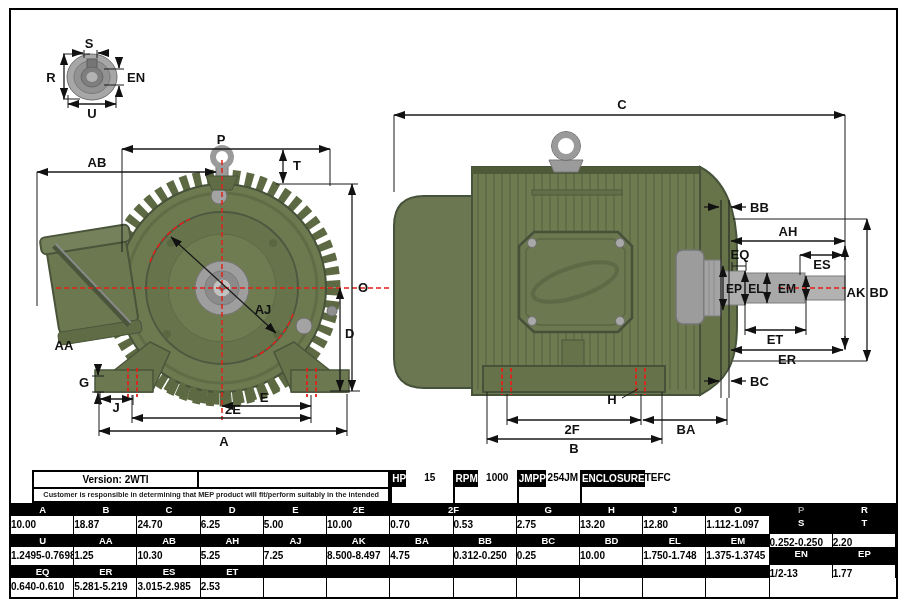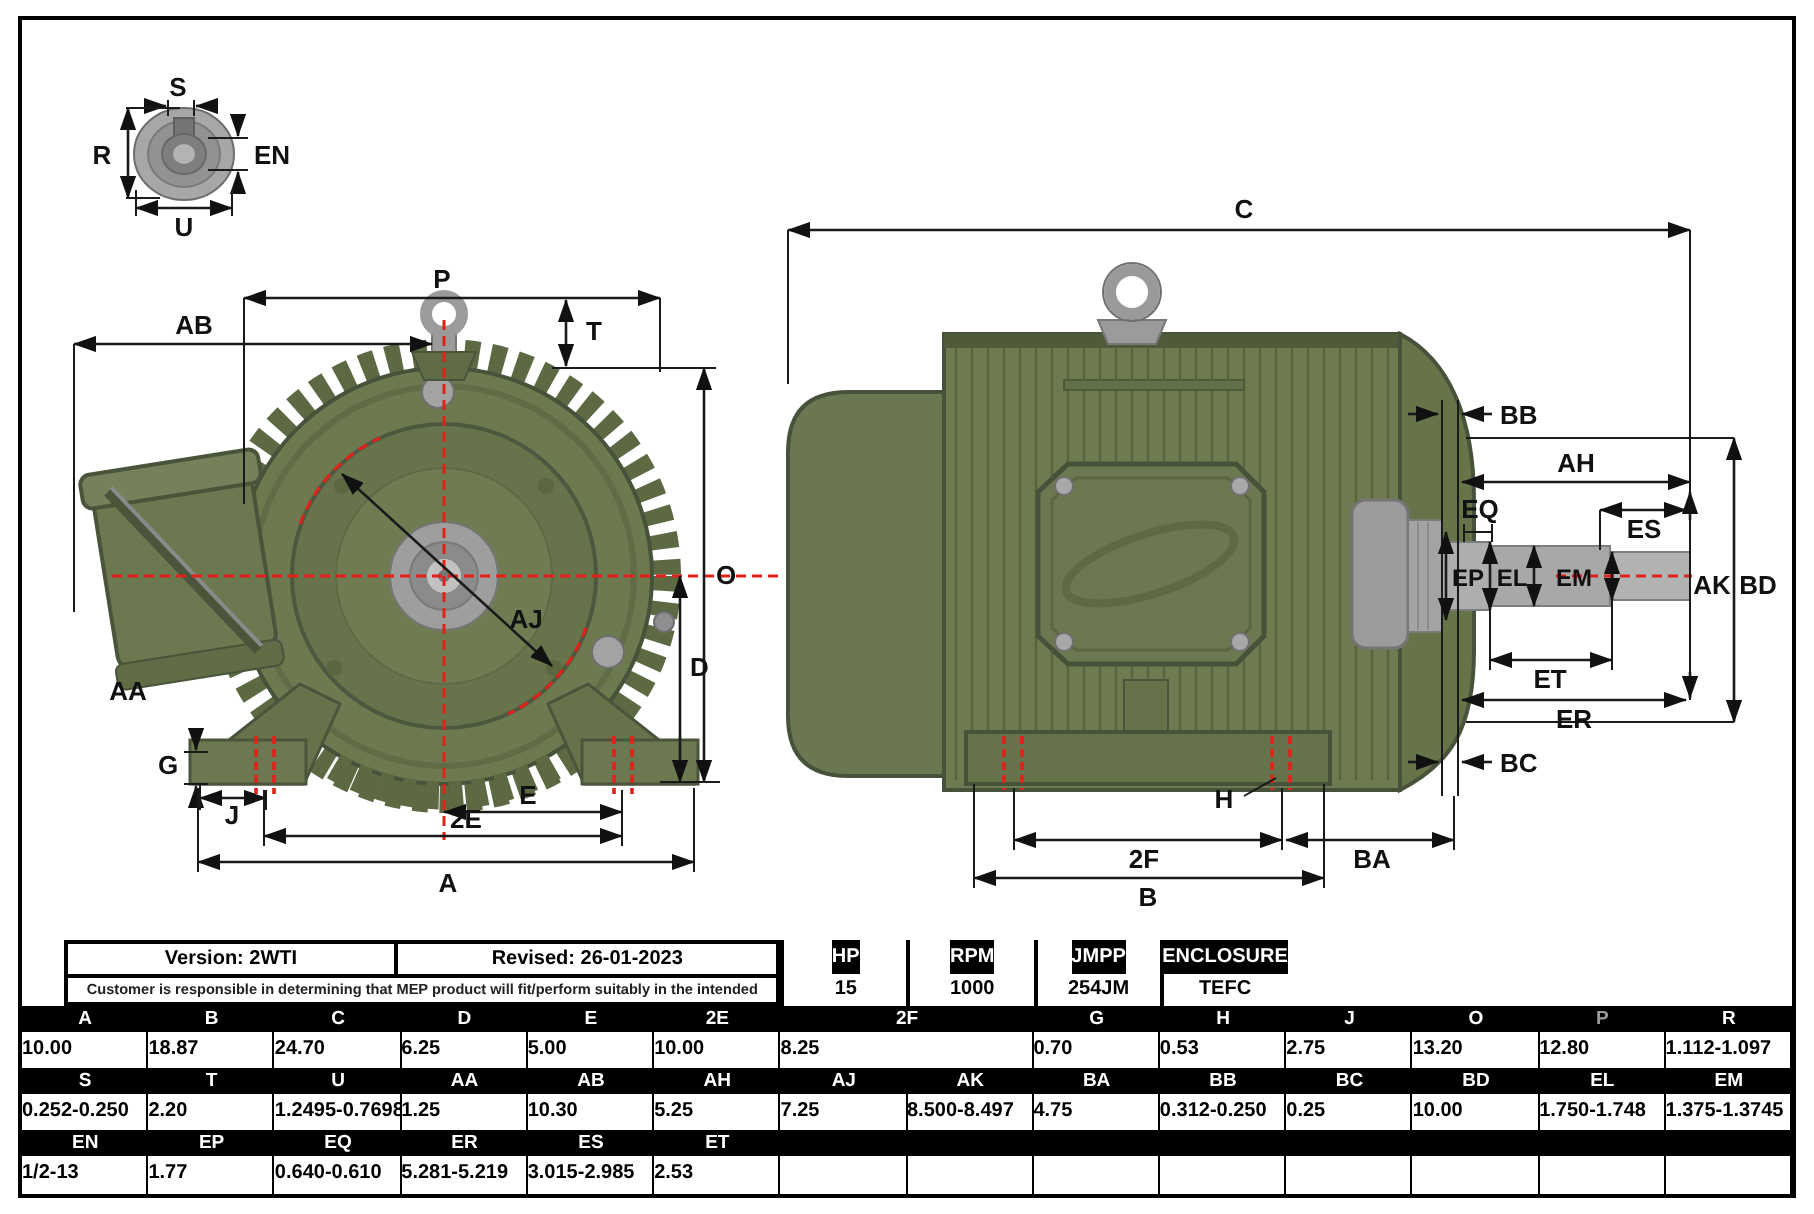--- a/index.html
+++ b/index.html
@@ -9,21 +9,21 @@
   
   .tbl{position:absolute;left:0;bottom:0;width:885px;}
   .info-row{display:grid;grid-template-columns:42.857% 7.1429% 7.1429% 7.1429% 7.1429% 28.5704%;height:33px;}
   .info-box{padding-left:21px;box-sizing:border-box;}
   .info-box-inner{border:2px solid #000;height:29px;display:flex;flex-direction:column;}
   .info-top{display:flex;border-bottom:2px solid #000;height:15px;}
   .info-top div{font:bold 10px/15px "Liberation Sans",sans-serif;text-align:center;}
   .ver{width:46%;border-right:2px solid #000;}
   .rev{flex:1;}
   .disclaimer{flex:1;font:bold 7.3px/12px "Liberation Sans",sans-serif;text-align:center;color:#222;}
-  .spec-col{border-left:2px solid #000;display:flex;flex-direction:column;align-items:center;}
+  .spec-col{border-left:2px solid #000;display:flex;flex-direction:row;}
   .spec-col .hdr{height:17px;background:#000;color:#fff;font:bold 10px/17px "Liberation Sans",sans-serif;text-align:center;}
   .spec-col .val{flex:1;font:bold 10px/15px "Liberation Sans",sans-serif;text-align:center;border-bottom:0;}
   .model-box{border-left:2px solid #000;border-top:2px solid #000;font:bold 14px/31px "Liberation Sans",sans-serif;text-align:center;}
   .dim-grid{display:grid;grid-template-columns:repeat(14,1fr);grid-template-rows:13px 18px 13px 18px 13px 19px;}
   .h{background:#000;color:#fff;font:bold 9.5px/13px "Liberation Sans",sans-serif;text-align:center;}
   .h.muted{color:#9a9a9a;}
   .v{font:bold 10px/18px "Liberation Sans",sans-serif;text-align:left;border-right:1.6px solid #000;box-sizing:border-box;white-space:nowrap;overflow:hidden;}
   .sp2{grid-column:span 2;}
   .sp8{grid-column:span 8;}
   
@@ -283,21 +283,20 @@
       <text class="lbl" x="574" y="453" text-anchor="middle">B</text>
     </g>
   </svg>
 
   <div class="tbl">
     <div class="info-row">
       <div class="info-box">
         <div class="info-box-inner">
           <div class="info-top">
             <div class="ver">Version: 2WTI</div>
-            <div class="rev">Revised: 26-01-2023</div>
           </div>
           <div class="disclaimer">Customer is responsible in determining that MEP product will fit/perform suitably in the intended application</div>
         </div>
       </div>
       <div class="spec-col">
         <div class="hdr">HP</div>
         <div class="val">15</div>
       </div>
       <div class="spec-col">
         <div class="hdr">RPM</div>
@@ -328,21 +327,20 @@
       <div class="h">O</div>
       <div class="h muted">P</div>
       <div class="h">R</div>
 
       <div class="v">10.00</div>
       <div class="v">18.87</div>
       <div class="v">24.70</div>
       <div class="v">6.25</div>
       <div class="v">5.00</div>
       <div class="v">10.00</div>
-      <div class="v sp2">8.25</div>
       <div class="v">0.70</div>
       <div class="v">0.53</div>
       <div class="v">2.75</div>
       <div class="v">13.20</div>
       <div class="v">12.80</div>
       <div class="v">1.112-1.097</div>
 
       <div class="h">S</div>
       <div class="h">T</div>
       <div class="h">U</div>

